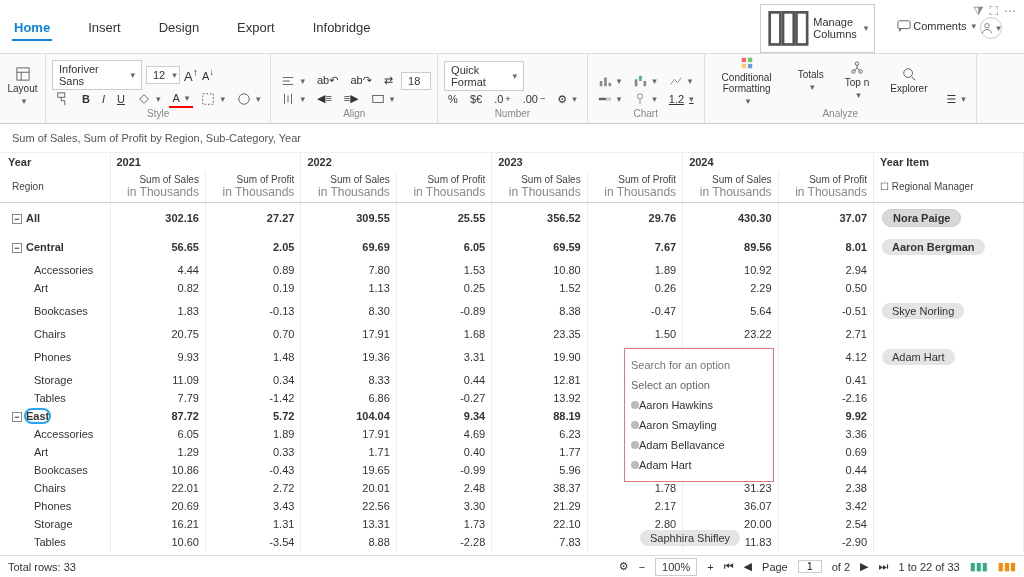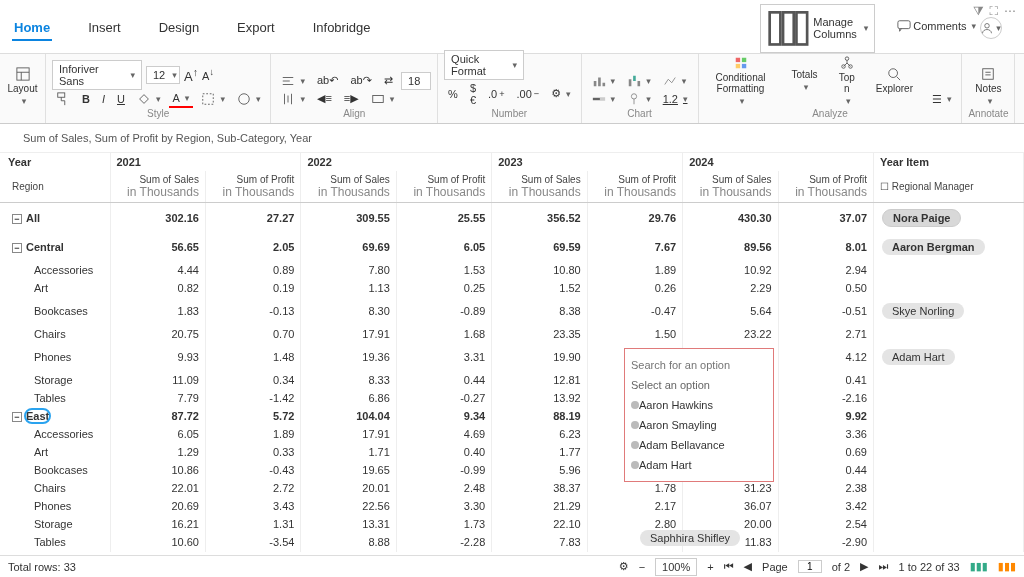--- a/index.html
+++ b/index.html
@@ -9,21 +9,21 @@
 .tab.active{color:#0b84e0;border-bottom:2px solid #0b84e0;font-weight:600}
 .ribbon{display:flex;border-bottom:1px solid #ccc;background:#fafafa;height:70px}
 .rgroup{display:flex;flex-direction:column;border-right:1px solid #e0e0e0;padding:2px 6px;justify-content:flex-end}
 .rrow{display:flex;gap:4px;align-items:center}
 .rlabel{font-size:10px;color:#888;text-align:center;padding-bottom:2px}
 .rbtn{display:flex;align-items:center;gap:2px;padding:2px 4px;cursor:pointer;font-size:11px}
 .rbtn svg,.rbtn .ico{width:14px;height:14px}
 .big{flex-direction:column;font-size:10px;text-align:center;padding:2px 6px}
 .sel{border:1px solid #ccc;padding:2px 6px;font-size:11px;background:#fff;display:flex;align-items:center;gap:4px}
 .topright{margin-left:auto;display:flex;align-items:flex-start;padding-right:10px}
-.caption{padding:8px 23px;font-size:11px;color:#555}
+.caption{padding:8px 12px;font-size:11px;color:#555}
 .grid-wrap{position:relative;height:400px;overflow:auto;border-top:1px solid #eee}
 table{border-collapse:collapse;font-size:11px;width:100%}
 th,td{border-right:1px solid #eee;padding:3px 6px;white-space:nowrap}
 thead th{background:#fff;font-weight:600;text-align:left;border-bottom:1px solid #ccc}
 .yearhead th{border-bottom:none}
 .subhead th{font-weight:400;font-size:10px;color:#444;text-align:right;border-bottom:1px solid #ccc}
 .subhead th .u{color:#888;font-size:12px;display:block}
 .regcol{text-align:left!important;width:110px;padding-left:24px}
 td.num{text-align:right;font-variant-numeric:tabular-nums}
 tr.total td{font-weight:700}
@@ -258,31 +258,20 @@
             <circle cx="7" cy="7" r="5" fill="none" stroke="#555"></circle>
             <line x1="11" y1="11" x2="15" y2="15" stroke="#555"></line>
           </svg>
         <span>Explorer</span>
       </div>
       <span class="rbtn carrot" style="align-self:flex-end">☰</span>
     </div>
     <div class="rlabel">Analyze</div>
   </div>
 
-  <div class="rgroup">
-    <div class="rbtn big carrot">
-      <svg width="18" height="18" viewBox="0 0 16 16">
-          <rect x="2" y="2" width="12" height="12" fill="none" stroke="#555"></rect>
-          <line x1="5" y1="6" x2="11" y2="6" stroke="#555"></line>
-          <line x1="5" y1="9" x2="11" y2="9" stroke="#555"></line>
-        </svg>
-      <span>Notes</span>
-    </div>
-    <div class="rlabel">Annotate</div>
-  </div>
 
   <div class="rgroup" style="border-right:none">
     
     
     
   </div>
 </div>
 
 <div class="caption">Sum of Sales, Sum of Profit by Region, Sub-Category, Year</div>
 

